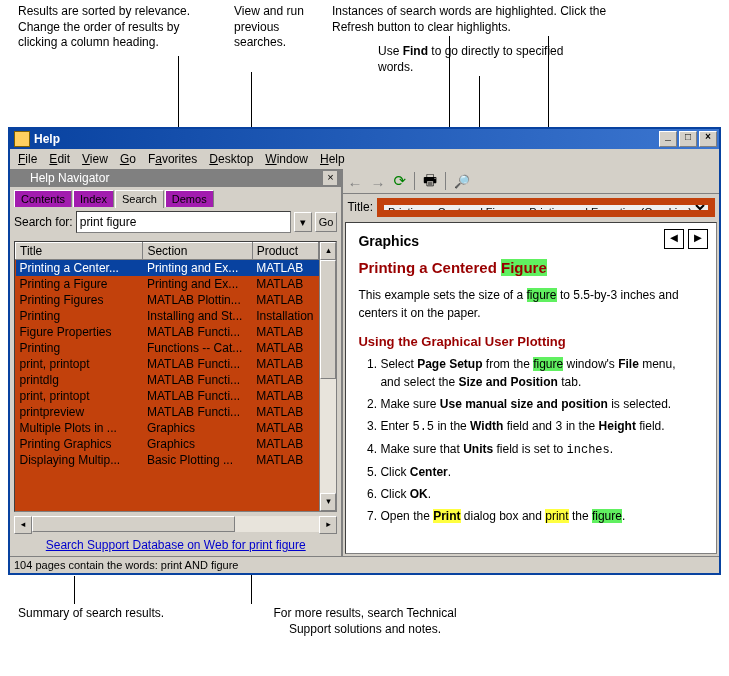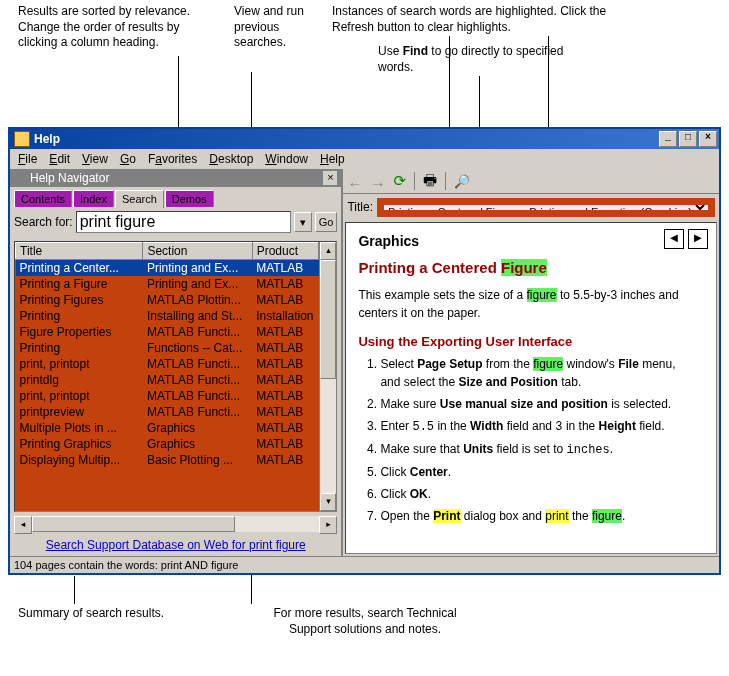--- a/index.html
+++ b/index.html
@@ -127,21 +127,21 @@
 .searchrow {
   display: flex;
   align-items: center;
   padding: 4px;
   gap: 3px;
 }
 .searchrow label { font-size: 12px; }
 .searchrow input[type=text] {
   flex: 1;
   height: 18px;
-  font-size: 16px;
+  font-size: 12px;
   padding-left: 3px;
   border: 1px solid #808080;
   border-top-color: #404040;
   border-left-color: #404040;
 }
 .dropbtn, .gobtn {
   height: 20px;
   border: 1px solid #808080;
   border-top-color: #fff; border-left-color: #fff;
   background: #d4d0c8;
@@ -466,21 +466,21 @@
           </select>
         </div>
         <div class="content">
           <div class="navarrows">
             <div class="navarrow">◄</div>
             <div class="navarrow">►</div>
           </div>
           <h2>Graphics</h2>
           <h3><span>Printing a Centered </span><span class="hl-green">Figure</span></h3>
           <p><span>This example sets the size of a </span><span class="hl-green">figure</span><span> to 5.5-by-3 inches and centers it on the paper.</span></p>
-          <h4>Using the Exporting User Interface</h4>
+          <h4>Using the Graphical User Plotting</h4>
           <ol>
             <li><span>Select </span><b>Page Setup</b><span> from the </span><span class="hl-green">figure</span><span> window's </span><b>File</b><span> menu, and select the </span><b>Size and Position</b><span> tab.</span></li>
             <li><span>Make sure </span><b>Use manual size and position</b><span> is selected.</span></li>
             <li><span>Enter </span><span class="mono">5.5</span><span> in the </span><b>Width</b><span> field and </span><span class="mono">3</span><span> in the </span><b>Height</b><span> field.</span></li>
             <li><span>Make sure that </span><b>Units</b><span> field is set to </span><span class="mono">inches</span><span>.</span></li>
             <li><span>Click </span><b>Center</b><span>.</span></li>
             <li><span>Click </span><b>OK</b><span>.</span></li>
             <li><span>Open the </span><b><span class="hl-yellow">Print</span></b><span> dialog box and </span><span class="hl-yellow">print</span><span> the </span><span class="hl-green">figure</span><span>.</span></li>
           </ol>
         </div>

